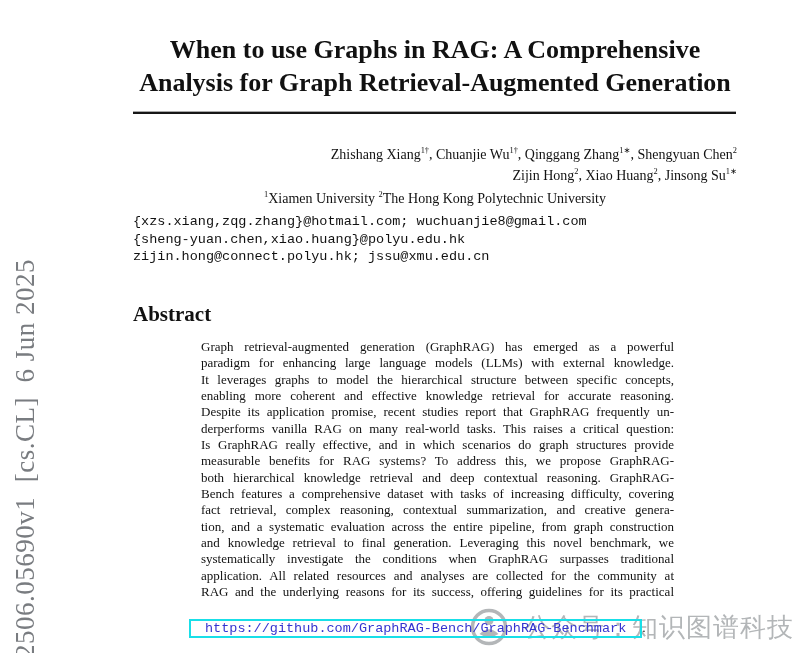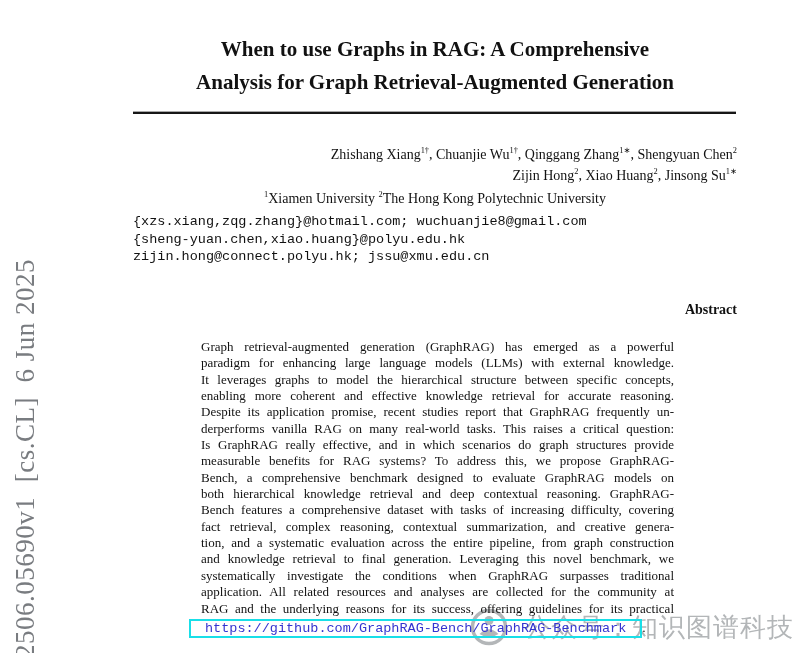--- a/index.html
+++ b/index.html
@@ -19,34 +19,34 @@
   
   .watermark{
     position:absolute;top:604px;right:2px;height:46px;z-index:0;
     display:flex;align-items:center;gap:15px;
     color:var(--watermark,#b3b6b8);
   }
   .watermark .wm-text{font-size:26px;letter-spacing:1px;white-space:pre;}
   .content{position:absolute;inset:0;z-index:1;}
   .title{
     position:absolute;top:33px;left:133px;width:604px;
-    text-align:center;font-weight:bold;font-size:21px;line-height:33px;
+    text-align:center;font-weight:bold;font-size:26px;line-height:33px;
   }
   .rule{position:absolute;top:111px;left:133px;width:603px;}
   .rule .lt{height:1px;background:#a8a8a8;}
   .rule .dk{height:2px;background:var(--rule,#161616);margin-top:0px;}
   .authors{position:absolute;left:133px;width:604px;text-align:right;font-weight:normal;font-size:14px;}
   .authors.l1{top:147px;} .authors.l2{top:168px;}
   sup{font-size:60%;vertical-align:super;line-height:0;}
   .affil{position:absolute;top:191px;left:133px;width:604px;text-align:center;font-size:14px;}
   .emails{
     position:absolute;top:213px;left:133px;width:604px;text-align:left;
     font-family:"Liberation Mono", monospace;font-size:13.5px;line-height:17.7px;
   }
-  .abs-head{position:absolute;top:302px;left:133px;width:604px;text-align:right;font-weight:bold;font-size:14px;}
+  .abs-head{position:absolute;top:302px;left:133px;width:604px;text-align:left;font-weight:bold;font-size:21px;}
   .abs-body{position:absolute;top:339px;left:190px;width:484px;font-size:13px;}
   .abs-line{
     height:16.35px;line-height:16.35px;overflow:hidden;
     text-align:justify;text-align-last:justify;margin-left:11px;
   }
   .linkline{position:absolute;top:618px;left:189px;white-space:nowrap;}
   .linkbox{
     display:inline-block;
     border:2px solid var(--link-border,#19dfe8);
     padding:0 14px;
@@ -98,21 +98,20 @@
 
   <div class="abs-body">
       <div class="abs-line">Graph retrieval-augmented generation (GraphRAG) has emerged as a powerful</div>
       <div class="abs-line">paradigm for enhancing large language models (LLMs) with external knowledge.</div>
       <div class="abs-line">It leverages graphs to model the hierarchical structure between specific concepts,</div>
       <div class="abs-line">enabling more coherent and effective knowledge retrieval for accurate reasoning.</div>
       <div class="abs-line">Despite its application promise, recent studies report that GraphRAG frequently un-</div>
       <div class="abs-line">derperforms vanilla RAG on many real-world tasks. This raises a critical question:</div>
       <div class="abs-line">Is GraphRAG really effective, and in which scenarios do graph structures provide</div>
       <div class="abs-line">measurable benefits for RAG systems? To address this, we propose GraphRAG-</div>
-      <div class="abs-line">Bench, a comprehensive benchmark designed to evaluate GraphRAG models on</div>
       <div class="abs-line">both hierarchical knowledge retrieval and deep contextual reasoning. GraphRAG-</div>
       <div class="abs-line">Bench features a comprehensive dataset with tasks of increasing difficulty, covering</div>
       <div class="abs-line">fact retrieval, complex reasoning, contextual summarization, and creative genera-</div>
       <div class="abs-line">tion, and a systematic evaluation across the entire pipeline, from graph construction</div>
       <div class="abs-line">and knowledge retrieval to final generation. Leveraging this novel benchmark, we</div>
       <div class="abs-line">systematically investigate the conditions when GraphRAG surpasses traditional</div>
       <div class="abs-line">application. All related resources and analyses are collected for the community at</div>
       <div class="abs-line">RAG and the underlying reasons for its success, offering guidelines for its practical</div>
     </div>
 

